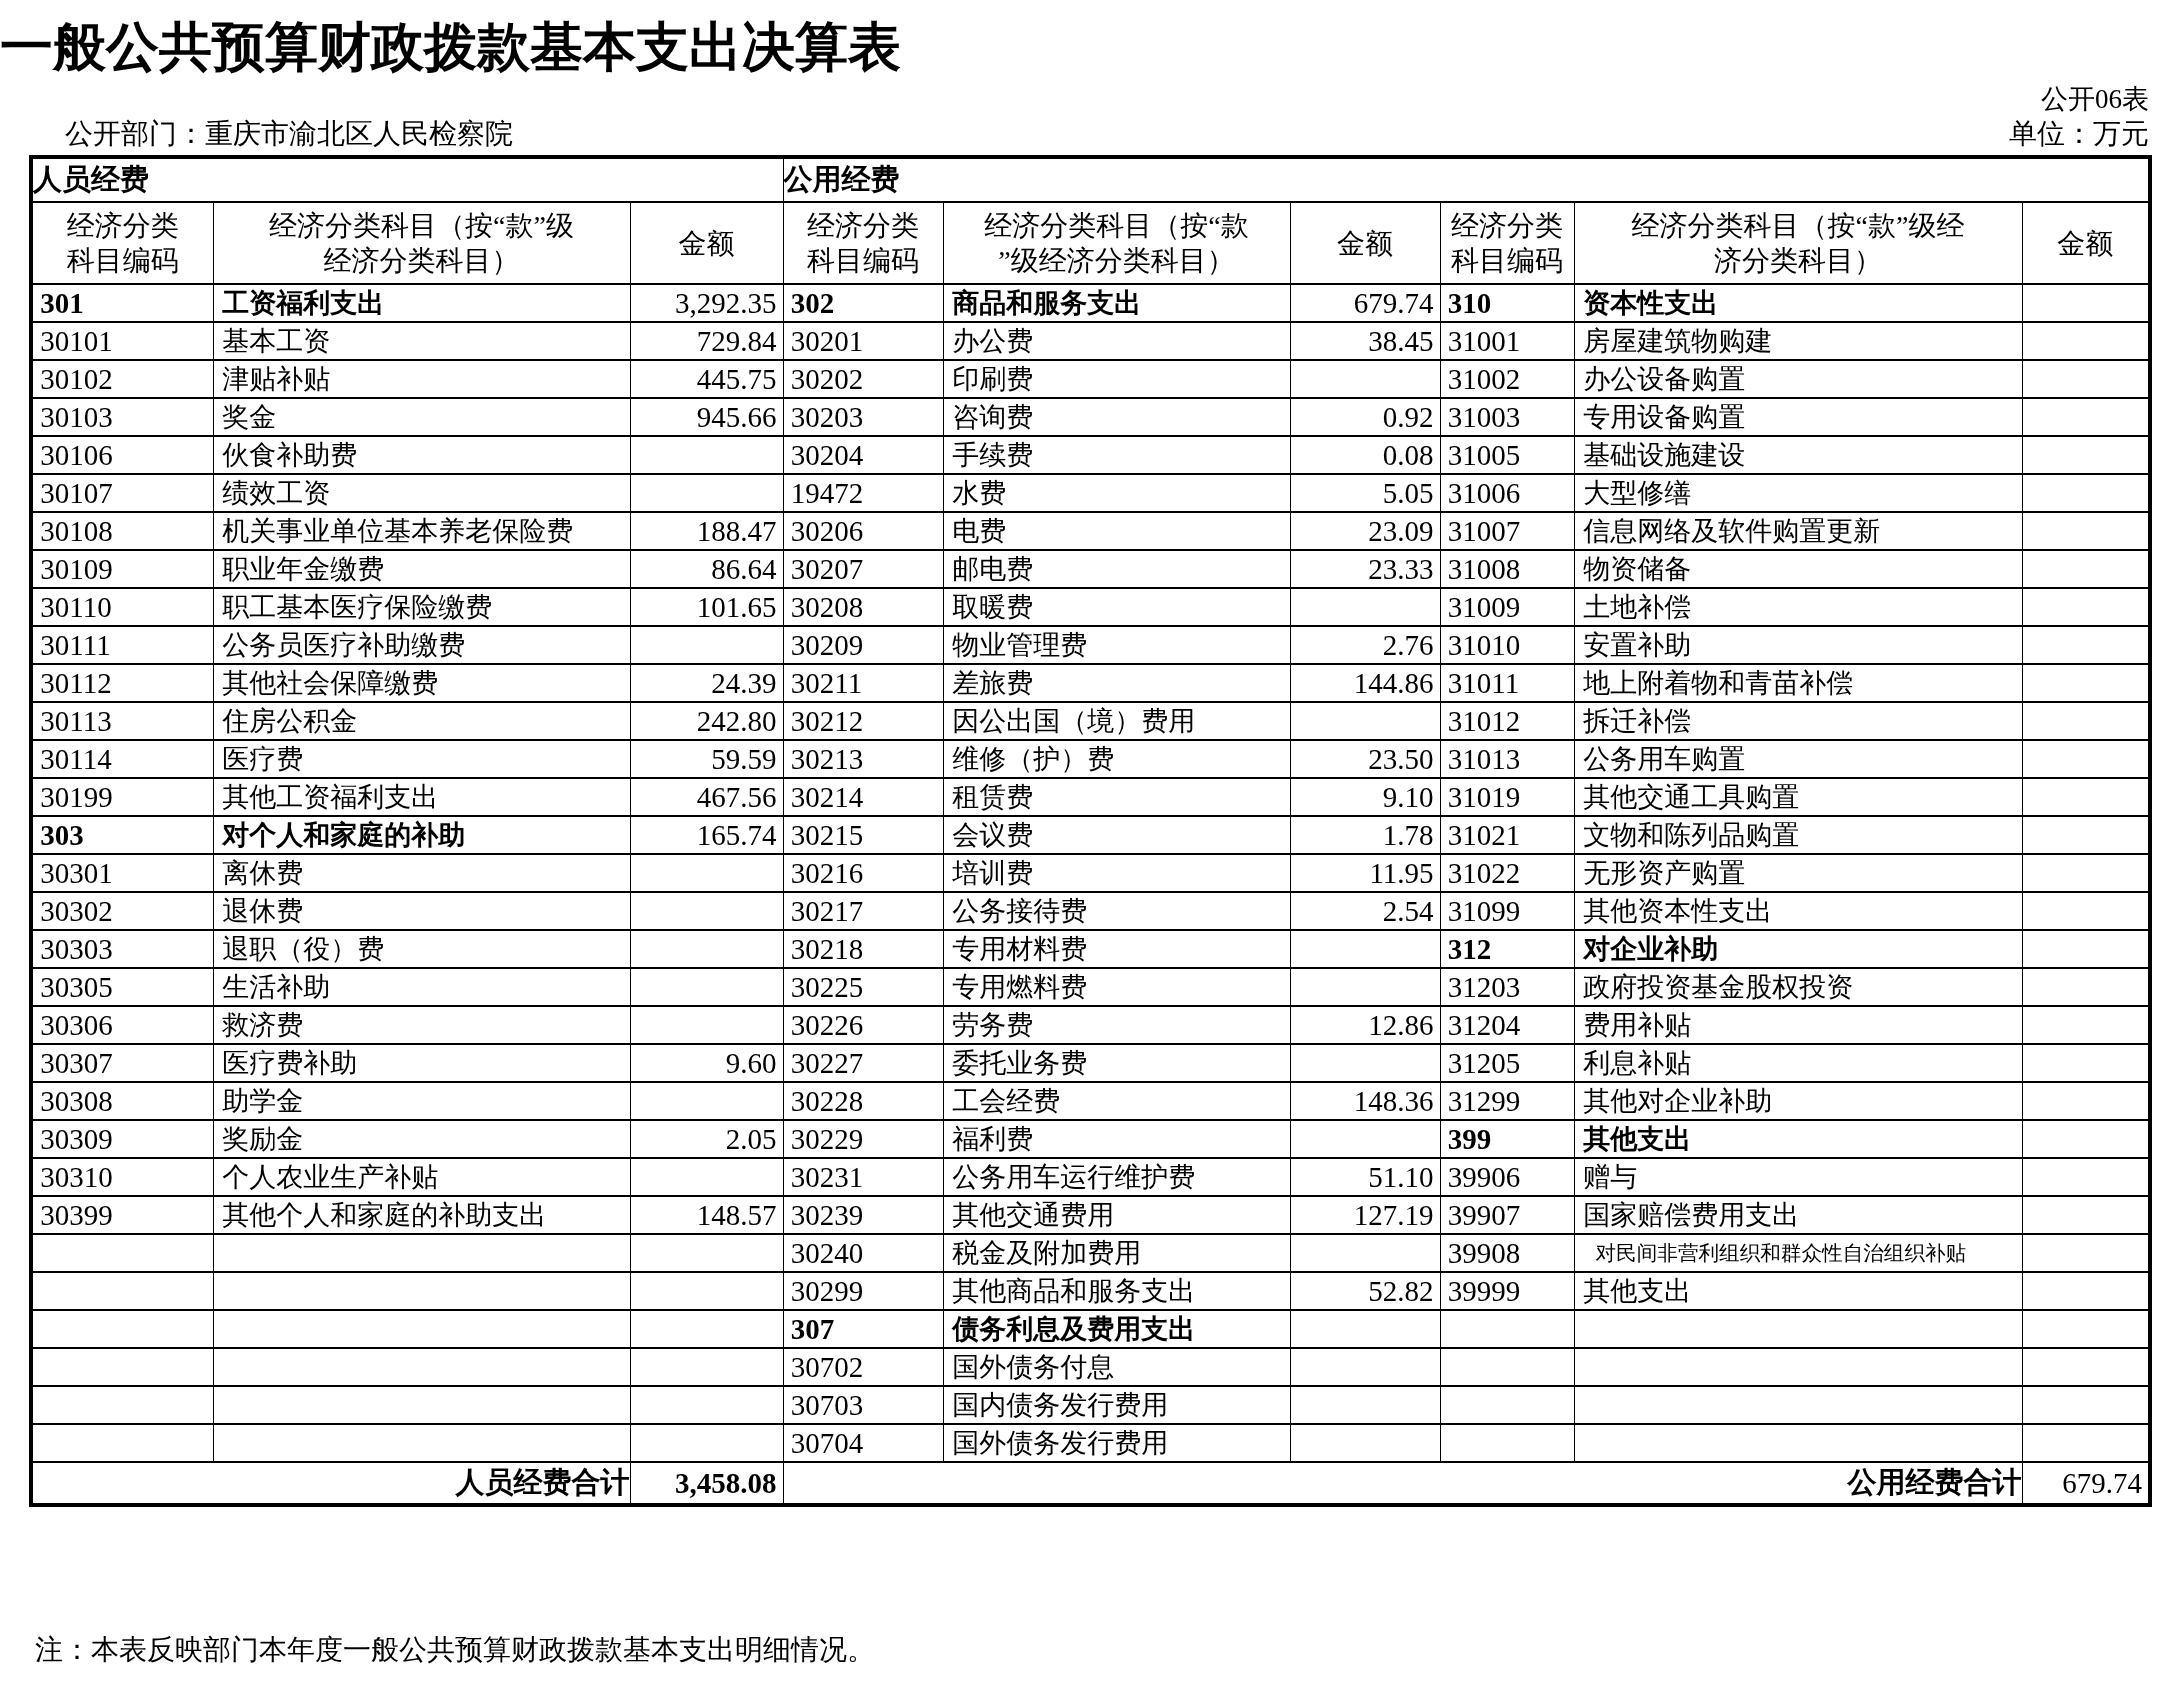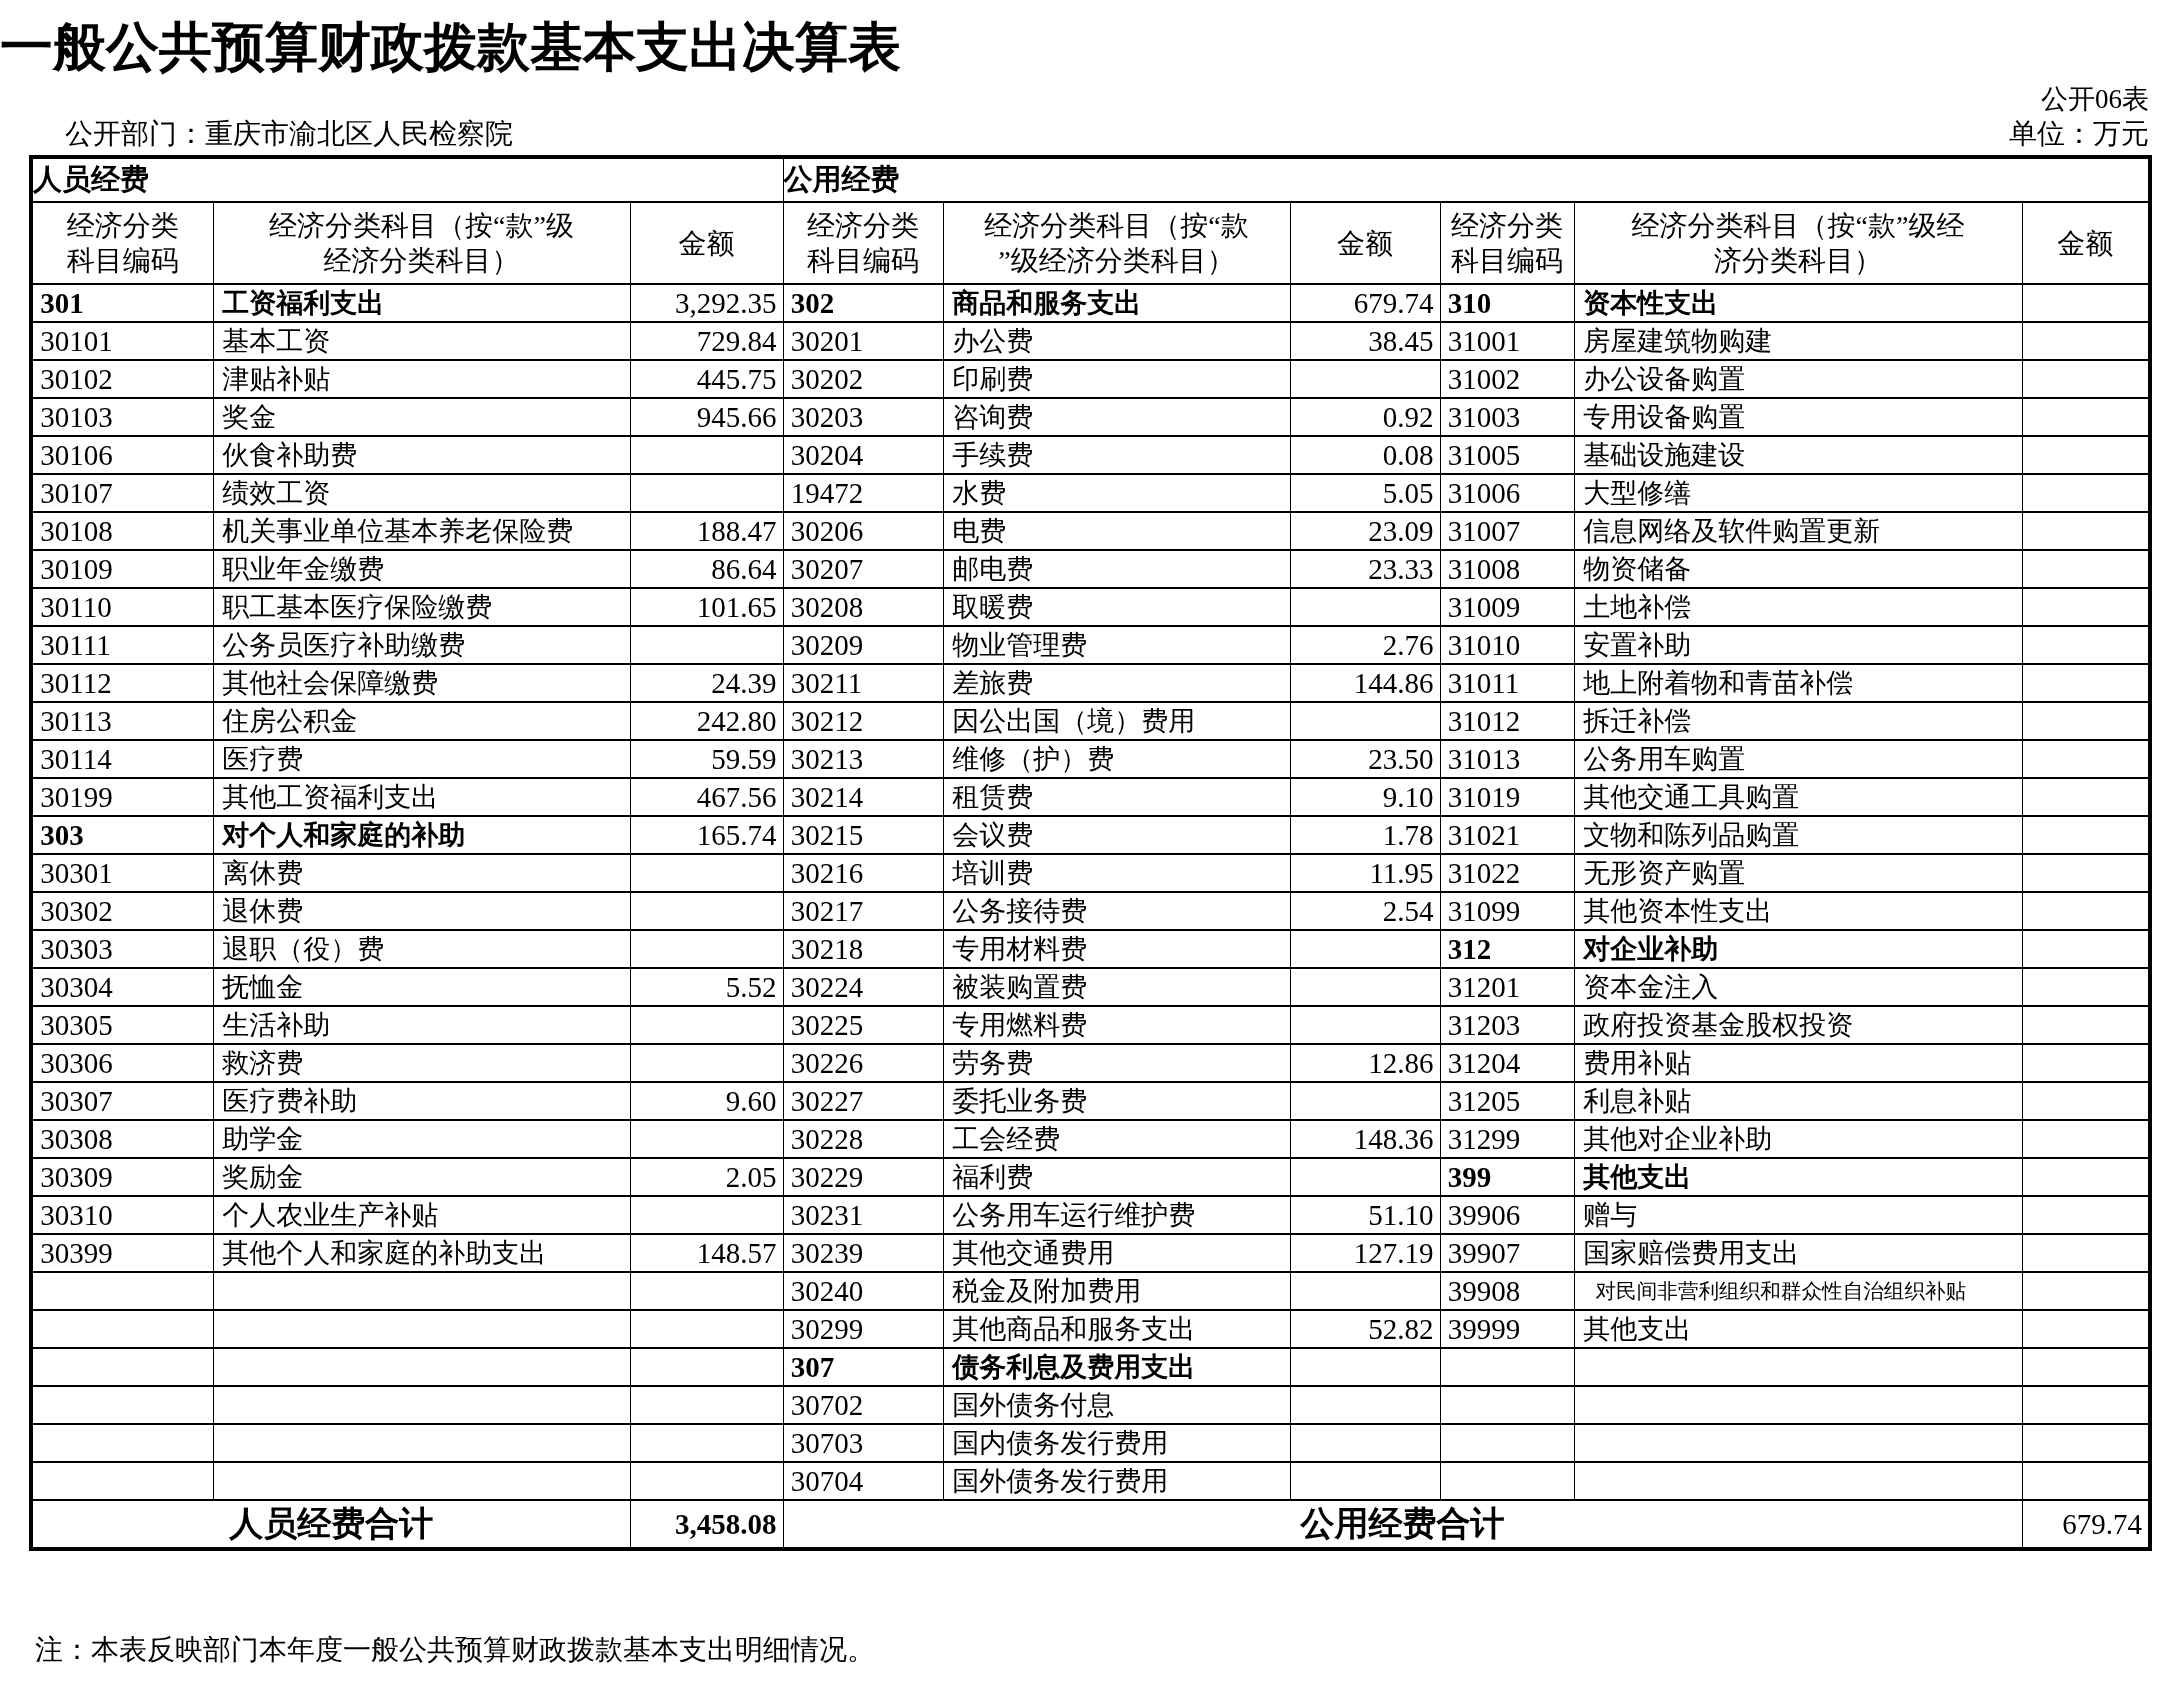--- a/index.html
+++ b/index.html
@@ -35,21 +35,21 @@
     font-size:28px;font-weight:normal;text-align:center;
     white-space:pre-line;line-height:1.25;
   }
   tbody tr{height:26px}
   td.code{font-size:29px;text-align:left;padding-left:7.3px}
   td.name{font-size:27px;text-align:left;padding-left:8.8px;white-space:nowrap}
   td.amount{font-size:29px;text-align:right;padding-right:5.9px}
   td.cat{font-weight:bold}
   td.small{font-size:20.6px;padding-left:21px}
   tfoot tr{height:41px}
-  td.total-label{font-size:34px;font-weight:bold;text-align:center}
+  td.total-label{font-size:29px;font-weight:bold;text-align:right}
   td.total-amt-bold{font-weight:bold}
   .note{position:absolute;top:1631px;left:35px;font-size:28px}
 </style>
 </head>
 <body>
 
 <div class="title">一般公共预算财政拨款基本支出决算表</div>
 <div class="table-code">公开06表</div>
 <div class="department">公开部门：重庆市渝北区人民检察院</div>
 <div class="unit">单位：万元</div>
@@ -282,31 +282,20 @@
         <td class="name">退职（役）费</td>
         <td class="amount"></td>
         <td class="code">30218</td>
         <td class="name">专用材料费</td>
         <td class="amount"></td>
         <td class="code cat">312</td>
         <td class="name cat">对企业补助</td>
         <td class="amount"></td>
       </tr>
       <tr>
-        <td class="code">30304</td>
-        <td class="name">抚恤金</td>
-        <td class="amount">5.52</td>
-        <td class="code">30224</td>
-        <td class="name">被装购置费</td>
-        <td class="amount"></td>
-        <td class="code">31201</td>
-        <td class="name">资本金注入</td>
-        <td class="amount"></td>
-      </tr>
-      <tr>
         <td class="code">30305</td>
         <td class="name">生活补助</td>
         <td class="amount"></td>
         <td class="code">30225</td>
         <td class="name">专用燃料费</td>
         <td class="amount"></td>
         <td class="code">31203</td>
         <td class="name">政府投资基金股权投资</td>
         <td class="amount"></td>
       </tr>

